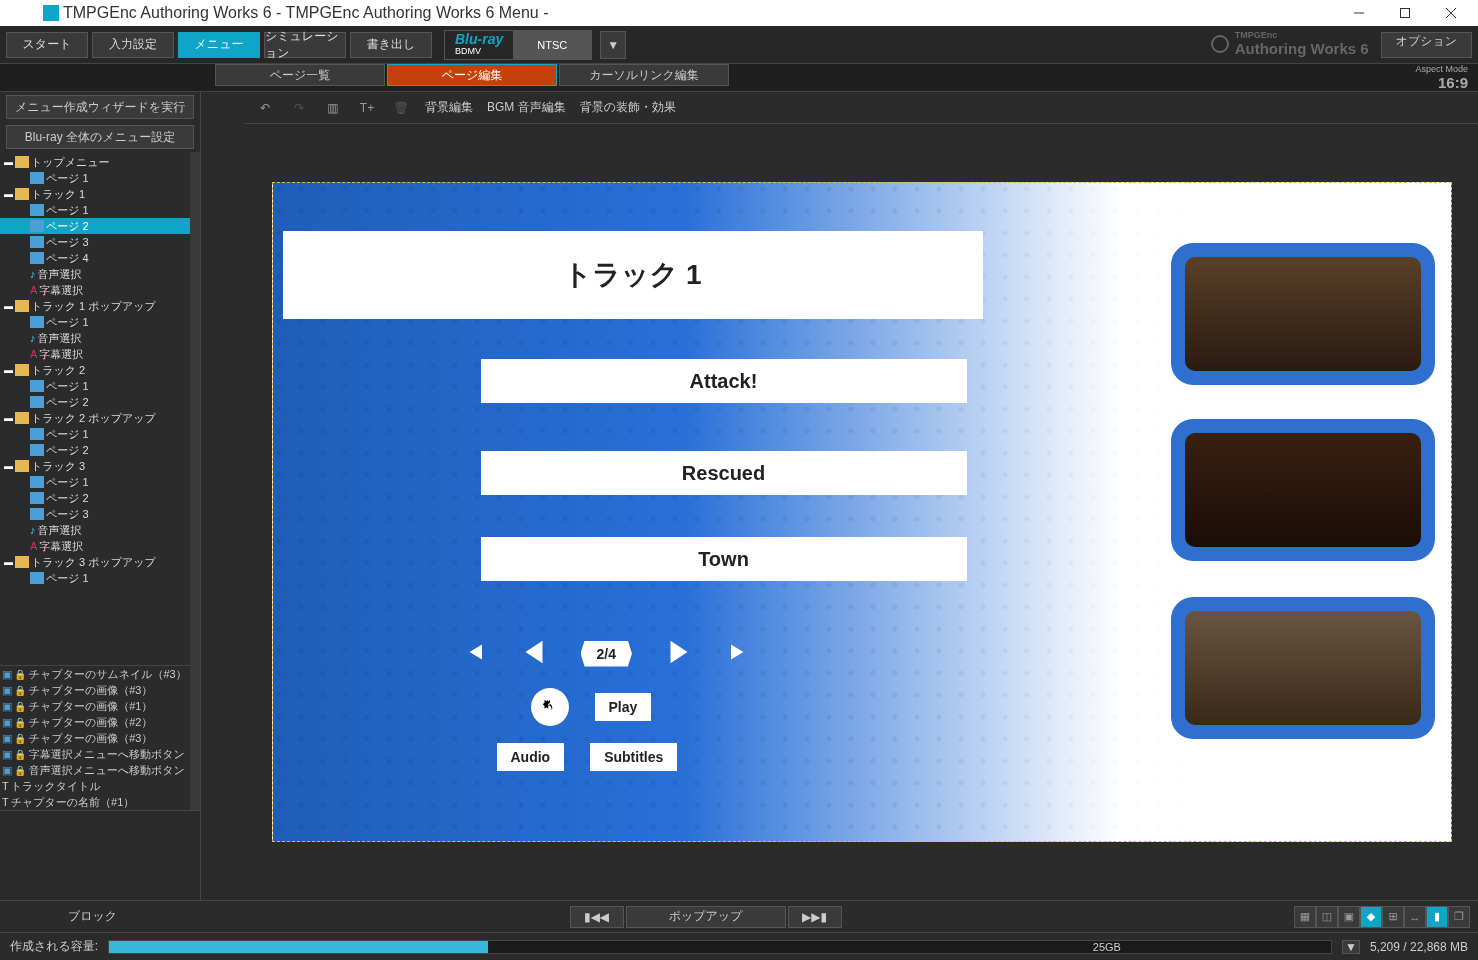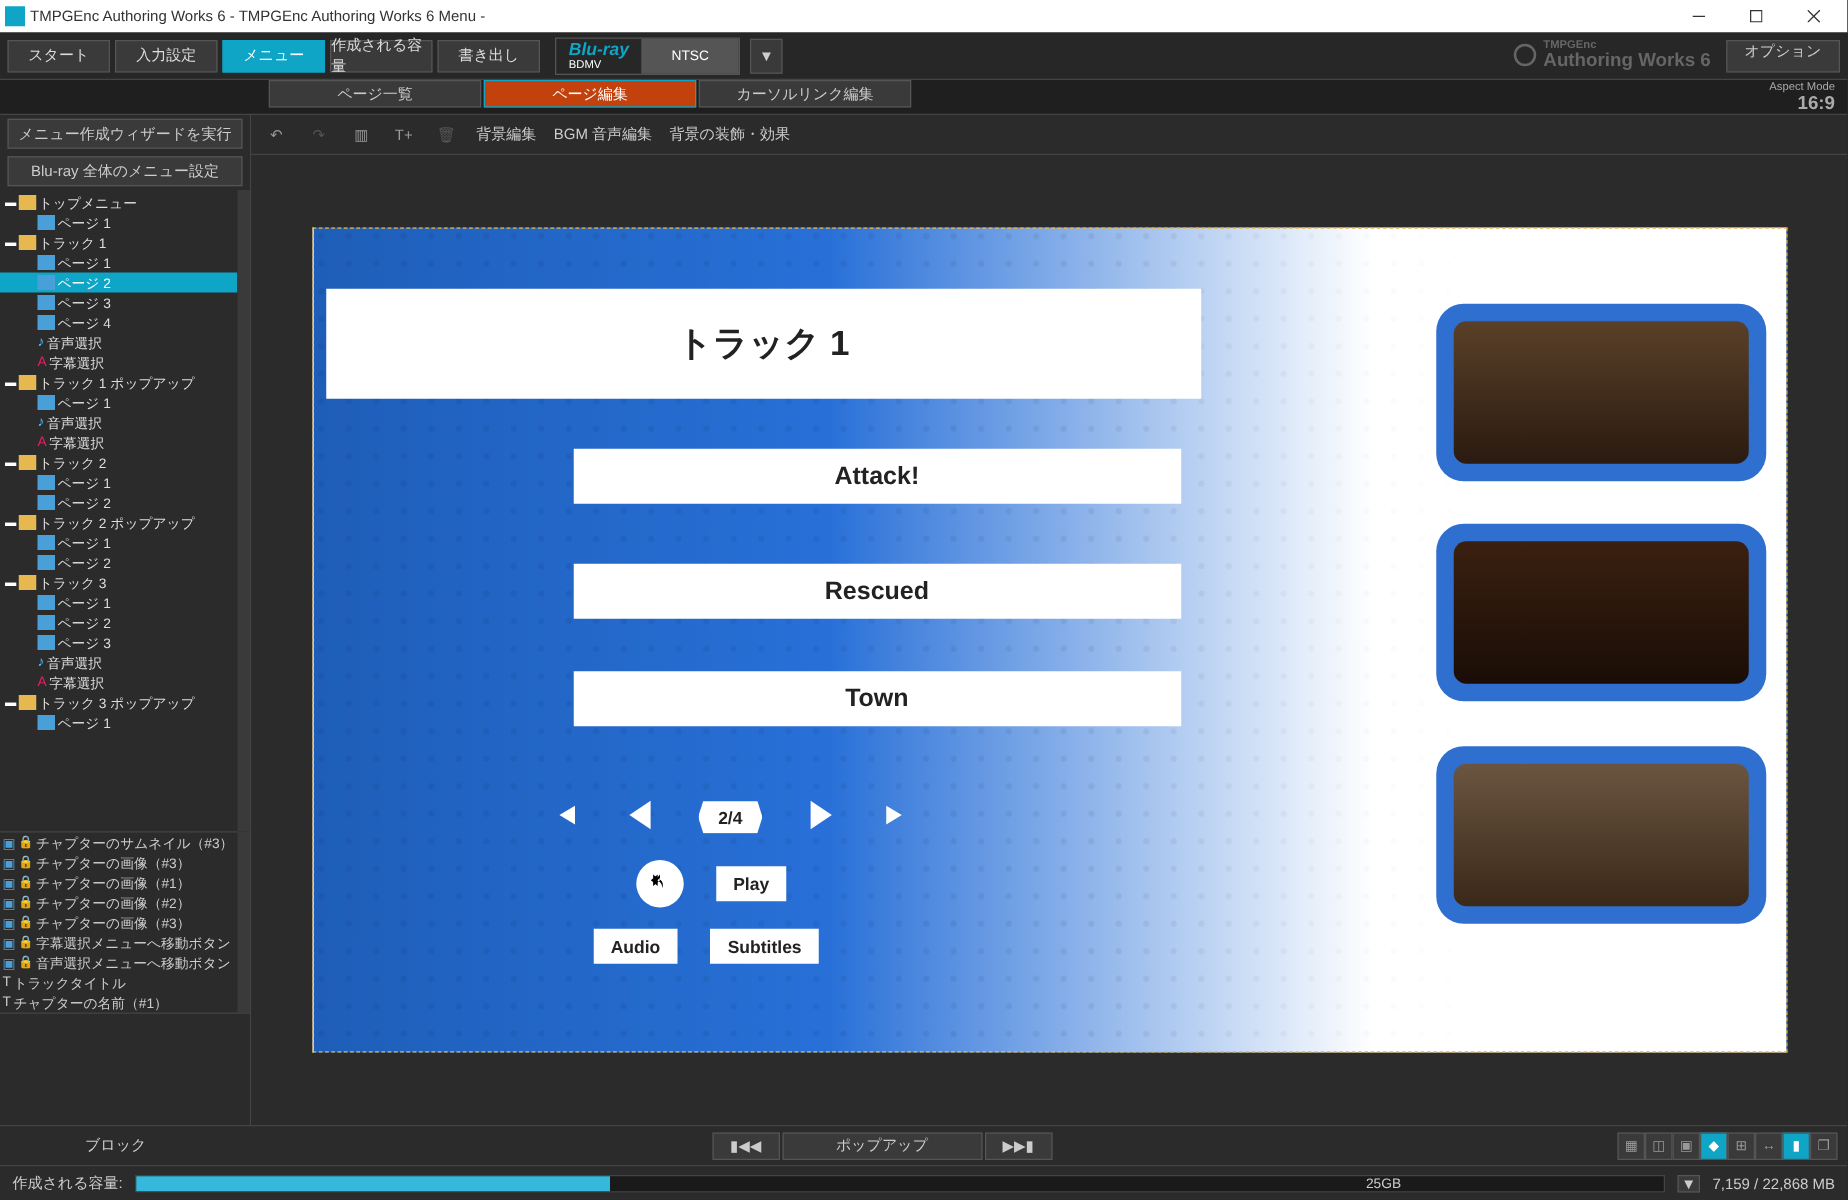--- a/index.html
+++ b/index.html
@@ -1,20 +1,20 @@
 <!DOCTYPE html>
 <html><head>
 <meta charset="utf-8">
 <style>
 * { margin: 0; padding: 0; box-sizing: border-box; font-family: "Segoe UI", "Meiryo", sans-serif; }
 body { width: 1478px; height: 960px; background: #2b2b2b; color: #ccc; font-size: 12px; overflow: hidden; }
 
 
 .titlebar { height: 26px; background: #fff; display: flex; align-items: center; padding: 0 4px; justify-content: space-between; }
-.titlebar .title { color: #333; font-size: 12px; display:flex; align-items:center; gap:4px;}
+.titlebar .title { color: #333; font-size: 16px; display:flex; align-items:center; gap:4px;margin-left:39px;}
 .app-icon { width:16px; height:16px; background:#0ea5c6; display:inline-block;}
 .win-controls { display: flex; }
 .win-btn { width: 46px; height: 26px; display: flex; align-items: center; justify-content: center; color: #333; }
 .win-btn svg { width: 10px; height: 10px; }
 
 
 .toolbar1 { height: 38px; background: #272727; display: flex; align-items: center; padding: 0 6px; gap: 4px; border-bottom:1px solid #444;}
 .tb-btn { background: #3a3a3a; border: 1px solid #555; color: #ddd; height: 26px; padding: 0 16px; font-size: 12px; display:flex; align-items:center; justify-content:center; cursor:pointer;}
 .tb-btn.w { width: 82px; padding:0;}
 .tb-btn.active { background: #0ea5c6; color: #fff; border-color:#0ea5c6;}
@@ -33,21 +33,21 @@
 
 
 .tabrow { height: 28px; background:#1f1f1f; display:flex; padding-left:215px; border-bottom:1px solid #444;}
 .tab { width: 170px; height:22px; background:#3a3a3a; border:1px solid #555; color:#ccc; display:flex; align-items:center; justify-content:center; margin-right:2px; font-size:12px;}
 .tab.active { background:#c2410c; color:#fff; border-color:#0ea5c6;}
 .aspect { margin-left:auto; margin-right:10px; text-align:right; color:#aaa;}
 .aspect .lbl { font-size:9px;}
 .aspect .val { font-size:15px; font-weight:bold;}
 
 
-.main { display:flex; height: calc(960px - 26px - 38px - 28px - 32px - 28px); }
+.main { display:flex; height: calc(960px - 26px - 38px - 28px - 32px - 28px); gap: 44px; }
 .sidebar { width: 201px; background:#2b2b2b; display:flex; flex-direction:column; border-right:1px solid #444;}
 .side-btn { margin:3px 6px; background:#3a3a3a; border:1px solid #555; color:#ccc; height:24px; display:flex; align-items:center; justify-content:center; font-size:12px; flex-shrink:0;}
 .tree { flex:1; overflow:auto; padding-top:2px;}
 .tree-item { display:flex; align-items:center; height:16px; padding-left:4px; color:#ddd; font-size:11px; gap:2px; white-space:nowrap;}
 .tree-item.selected { background:#0ea5c6; color:#fff;}
 .tree-item .toggle { width:9px; font-size:9px; color:#fff; text-align:center;}
 .tree-item .icon { width:14px; height:12px; display:inline-block;}
 .folder-icon { background:#e6b84f;}
 .file-icon { background:#49a0d8;}
 .audio-icon { color:#4fc3f7;}
@@ -137,21 +137,21 @@
           <line x1="10" y1="0" x2="0" y2="10" stroke="#333"></line>
         </svg>
       </div>
   </div>
 </div>
 
 <div class="toolbar1">
   <div class="tb-btn w">スタート</div>
   <div class="tb-btn w">入力設定</div>
   <div class="tb-btn w active">メニュー</div>
-  <div class="tb-btn w">作成される容量</div>
+  <div class="tb-btn w">シミュレーション</div>
   <div class="tb-btn w">書き出し</div>
   <div class="format-box">
     <div class="format-main">
       <span class="bluray">Blu-ray</span>
       <span class="bdmv">BDMV</span>
     </div>
     <div class="format-ntsc">NTSC</div>
   </div>
   <div class="format-drop">▼</div>
   <div class="brand">
@@ -426,14 +426,14 @@
   </div>
 </div>
 
 <div class="statusbar">
   <span>作成される容量:</span>
   <div class="progress">
     <div class="progress-fill"></div>
     <span class="storage-lbl">25GB</span>
   </div>
   <div class="drop">▼</div>
-  <span>7,159 / 22,868 MB</span>
+  <span>5,209 / 22,868 MB</span>
 </div>
 
 </body></html>

